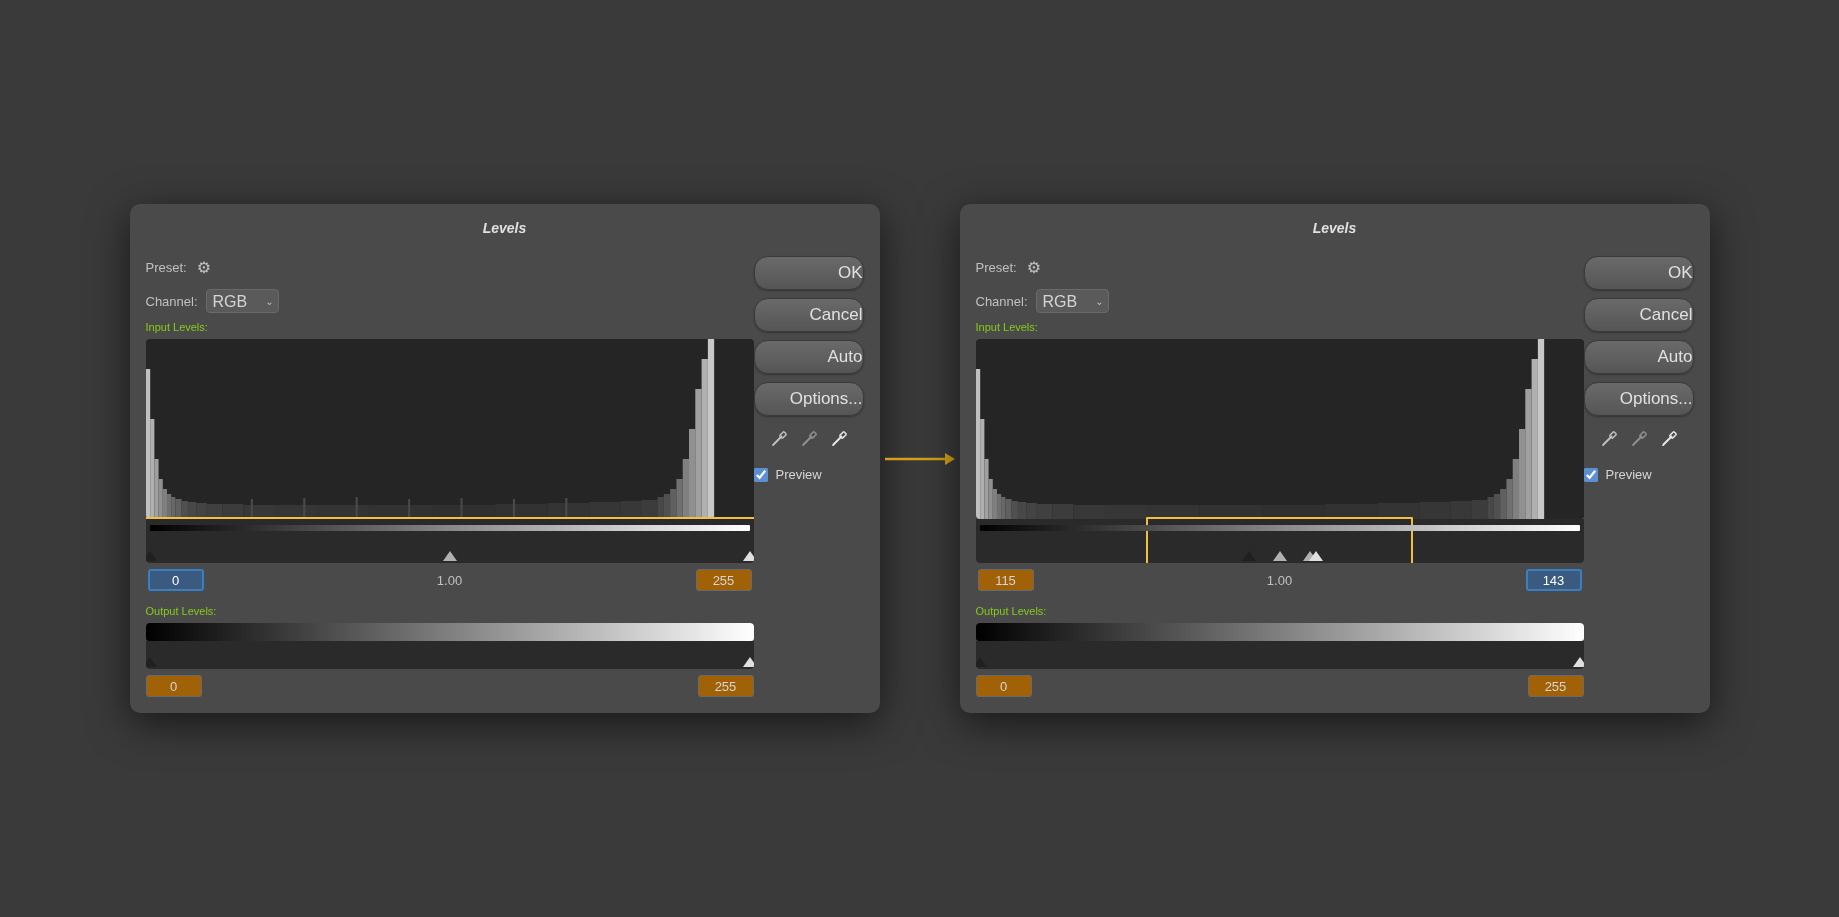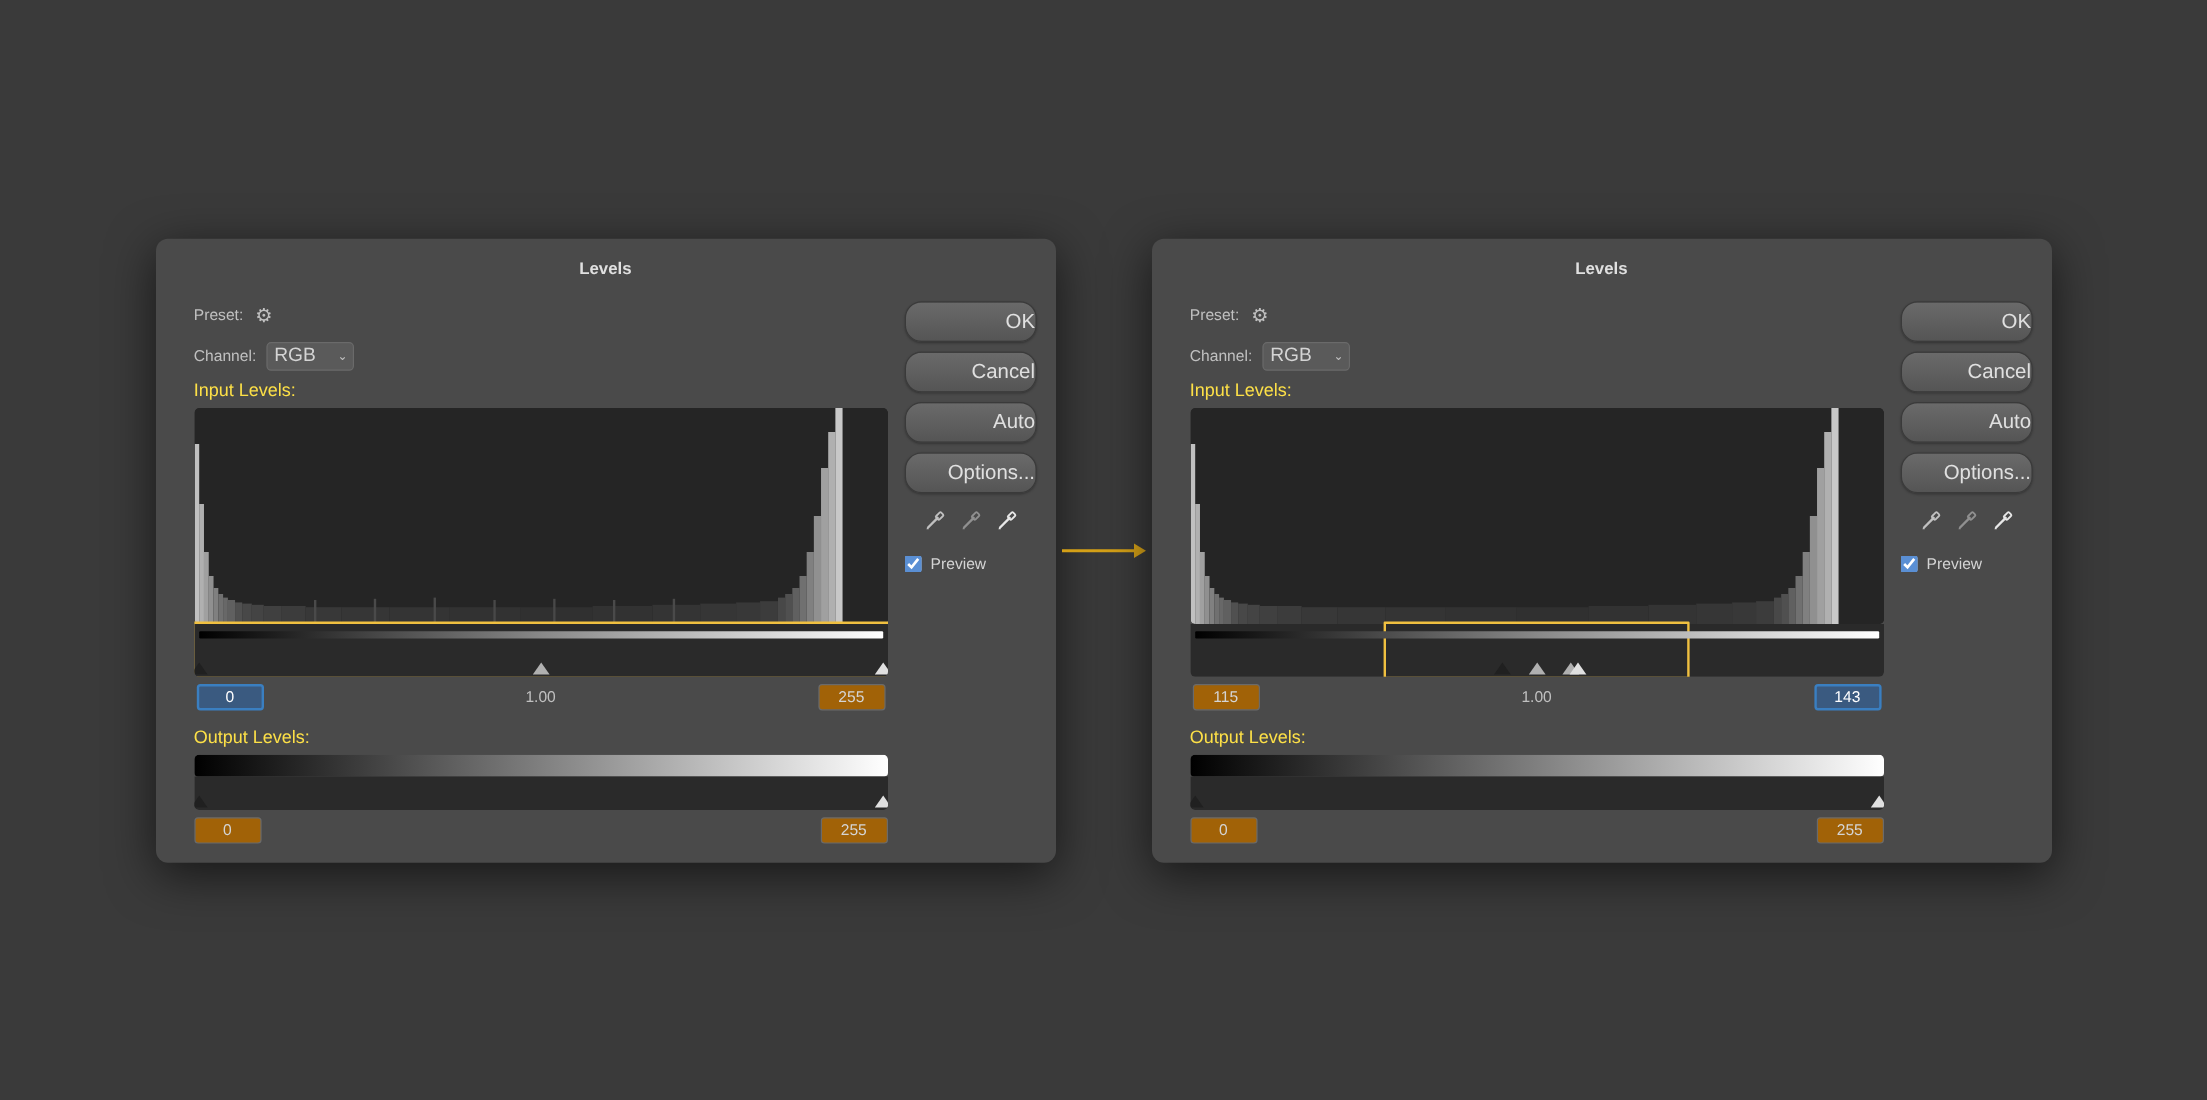--- a/index.html
+++ b/index.html
@@ -40,26 +40,25 @@
       box-shadow: 0 10px 40px rgba(0,0,0,0.6);
       position: relative;
     }
 
     .dialog-title {
       text-align: center;
       font-weight: bold;
       font-size: 14px;
       color: #e0e0e0;
       margin-bottom: 20px;
+      font-style: italic;
     }
 
     .dialog-content {
       display: flex;
-      gap: 14px;
-      margin-left: 16px;
     }
 
     .dialog-left {
       flex: 1;
     }
 
     .dialog-right {
       display: flex;
       flex-direction: column;
       gap: 8px;
@@ -150,22 +149,22 @@
       position: absolute;
       right: 5px;
       top: 50%;
       transform: translateY(-50%);
       color: #c0c0c0;
       pointer-events: none;
       font-size: 10px;
     }
 
     .section-label {
-      font-size: 15px;
-      color: #fde047;
+      font-size: 11px;
+      color: #84cc16;
       margin-bottom: 6px;
     }
 
     .histogram-area {
       background: #2a2a2a;
       border-radius: 4px;
       height: 180px;
       position: relative;
       overflow: hidden;
       margin-bottom: 0;

